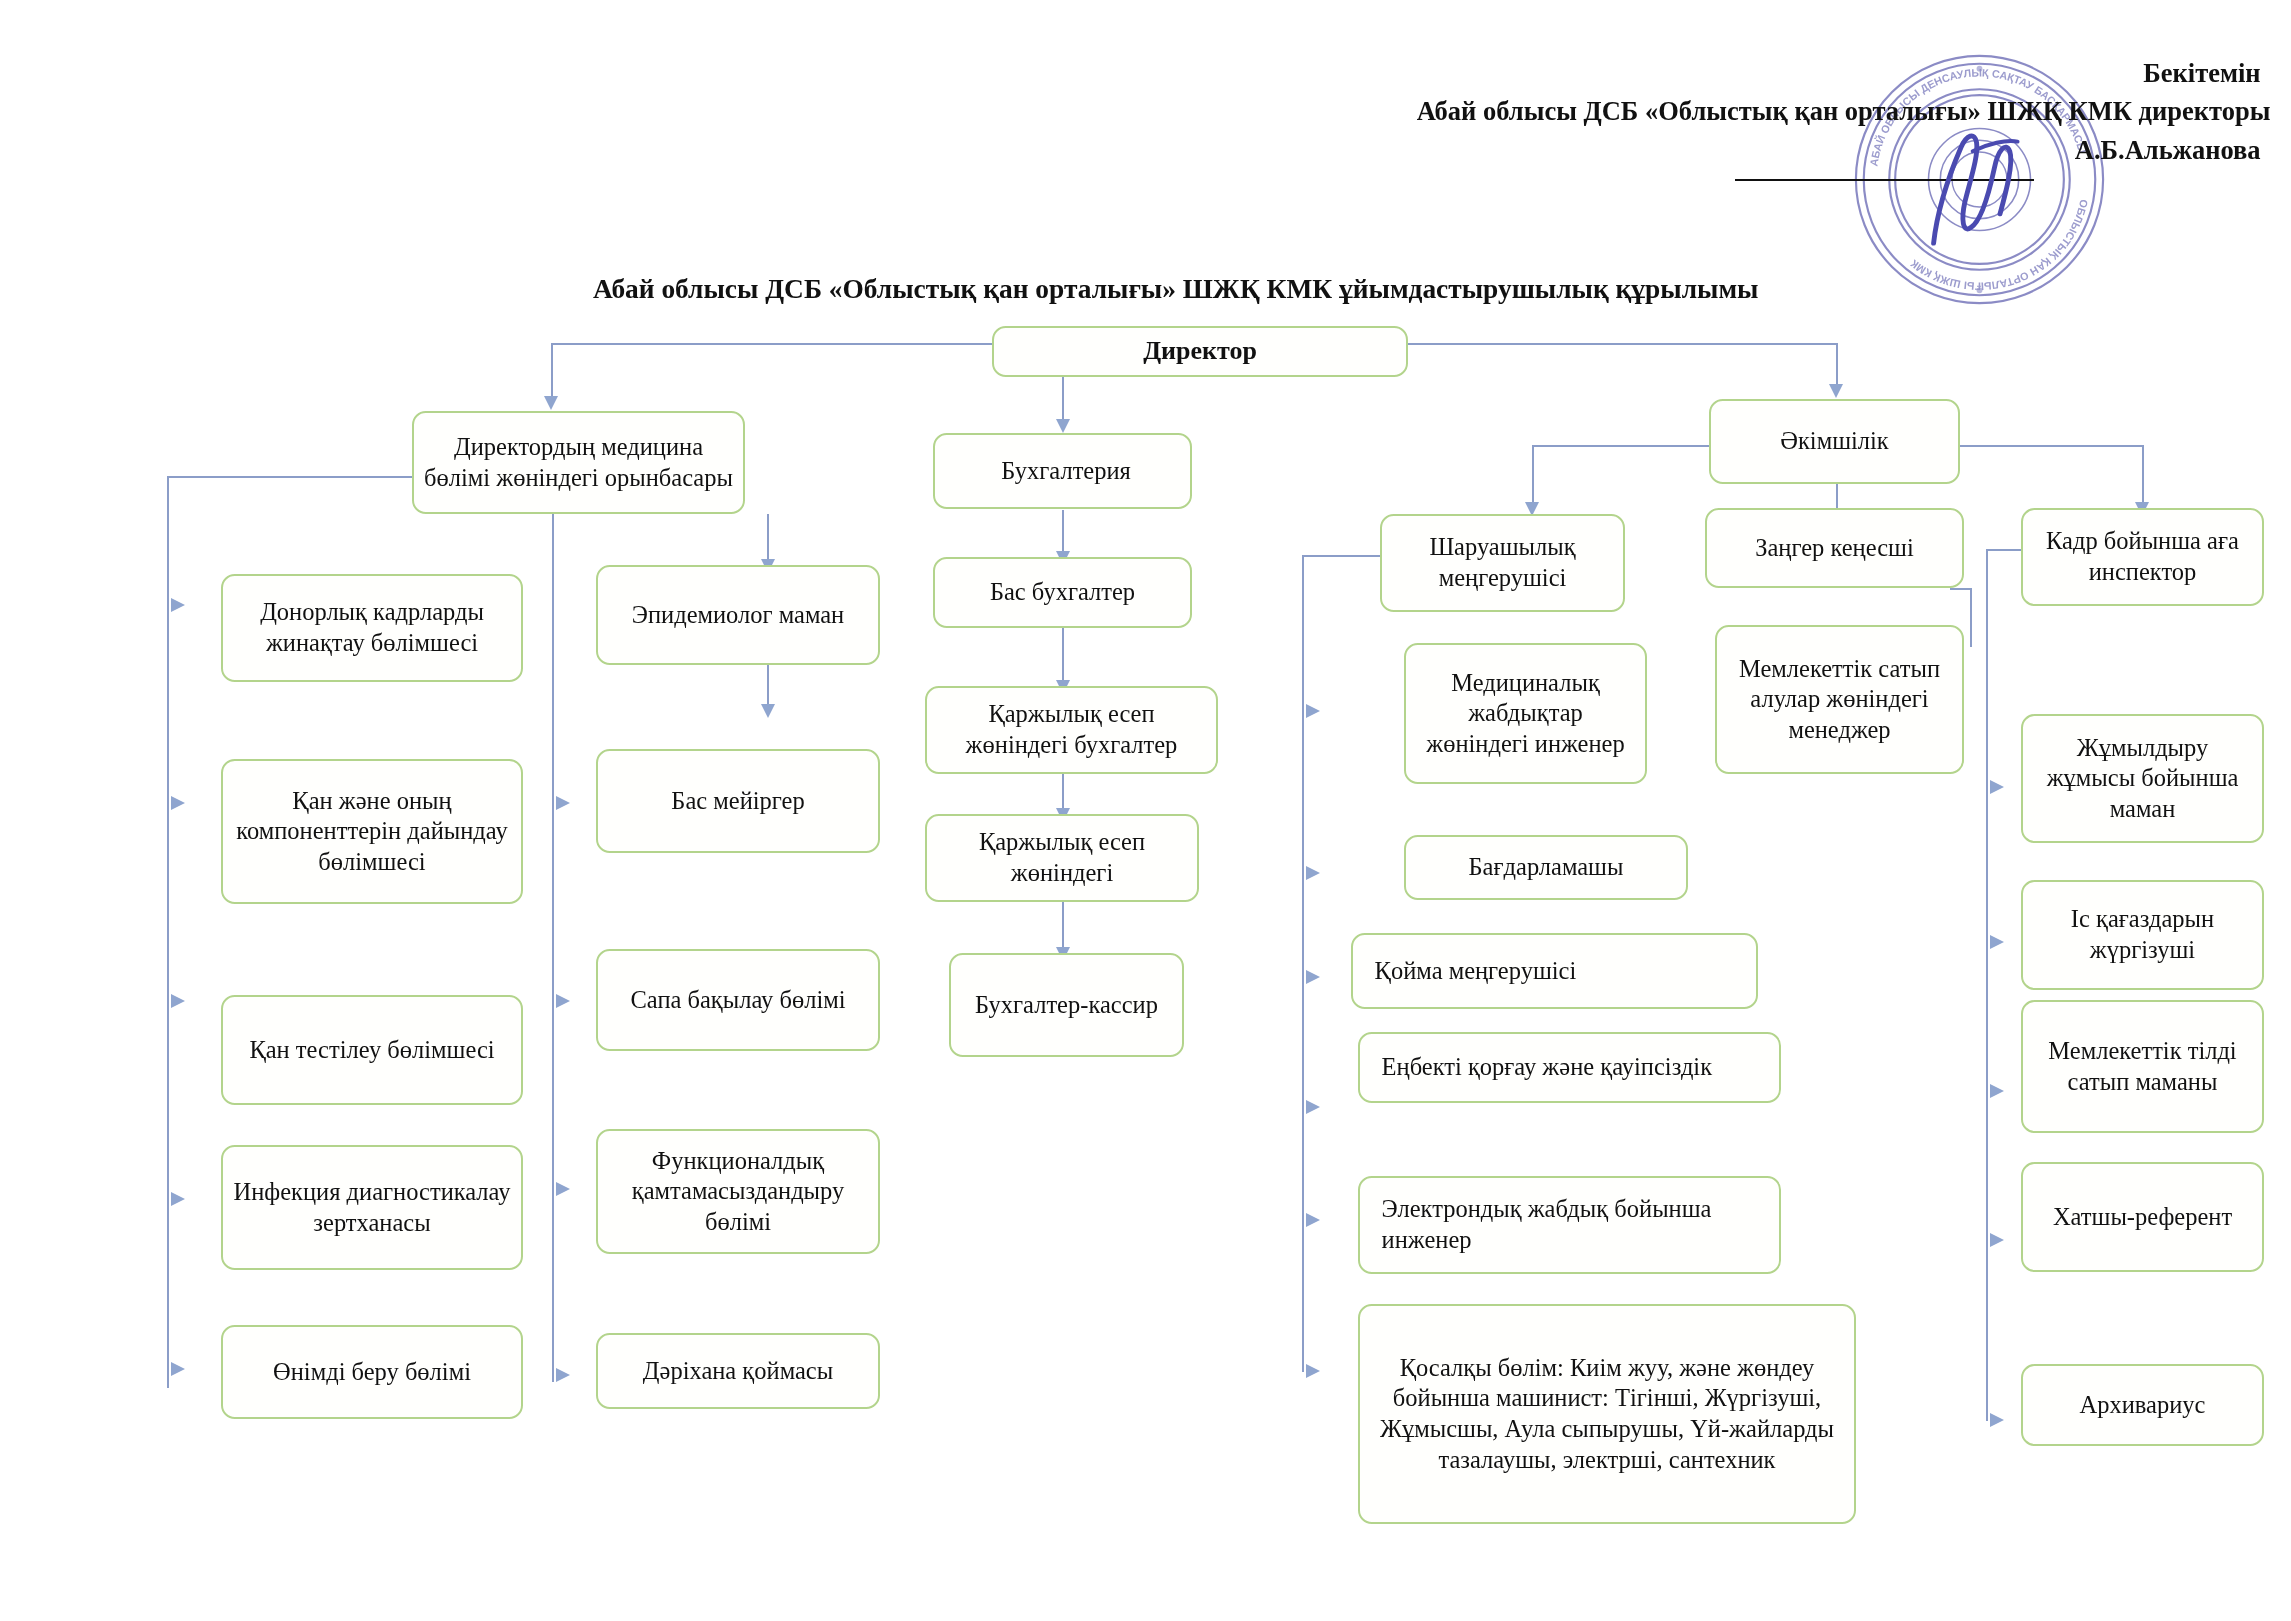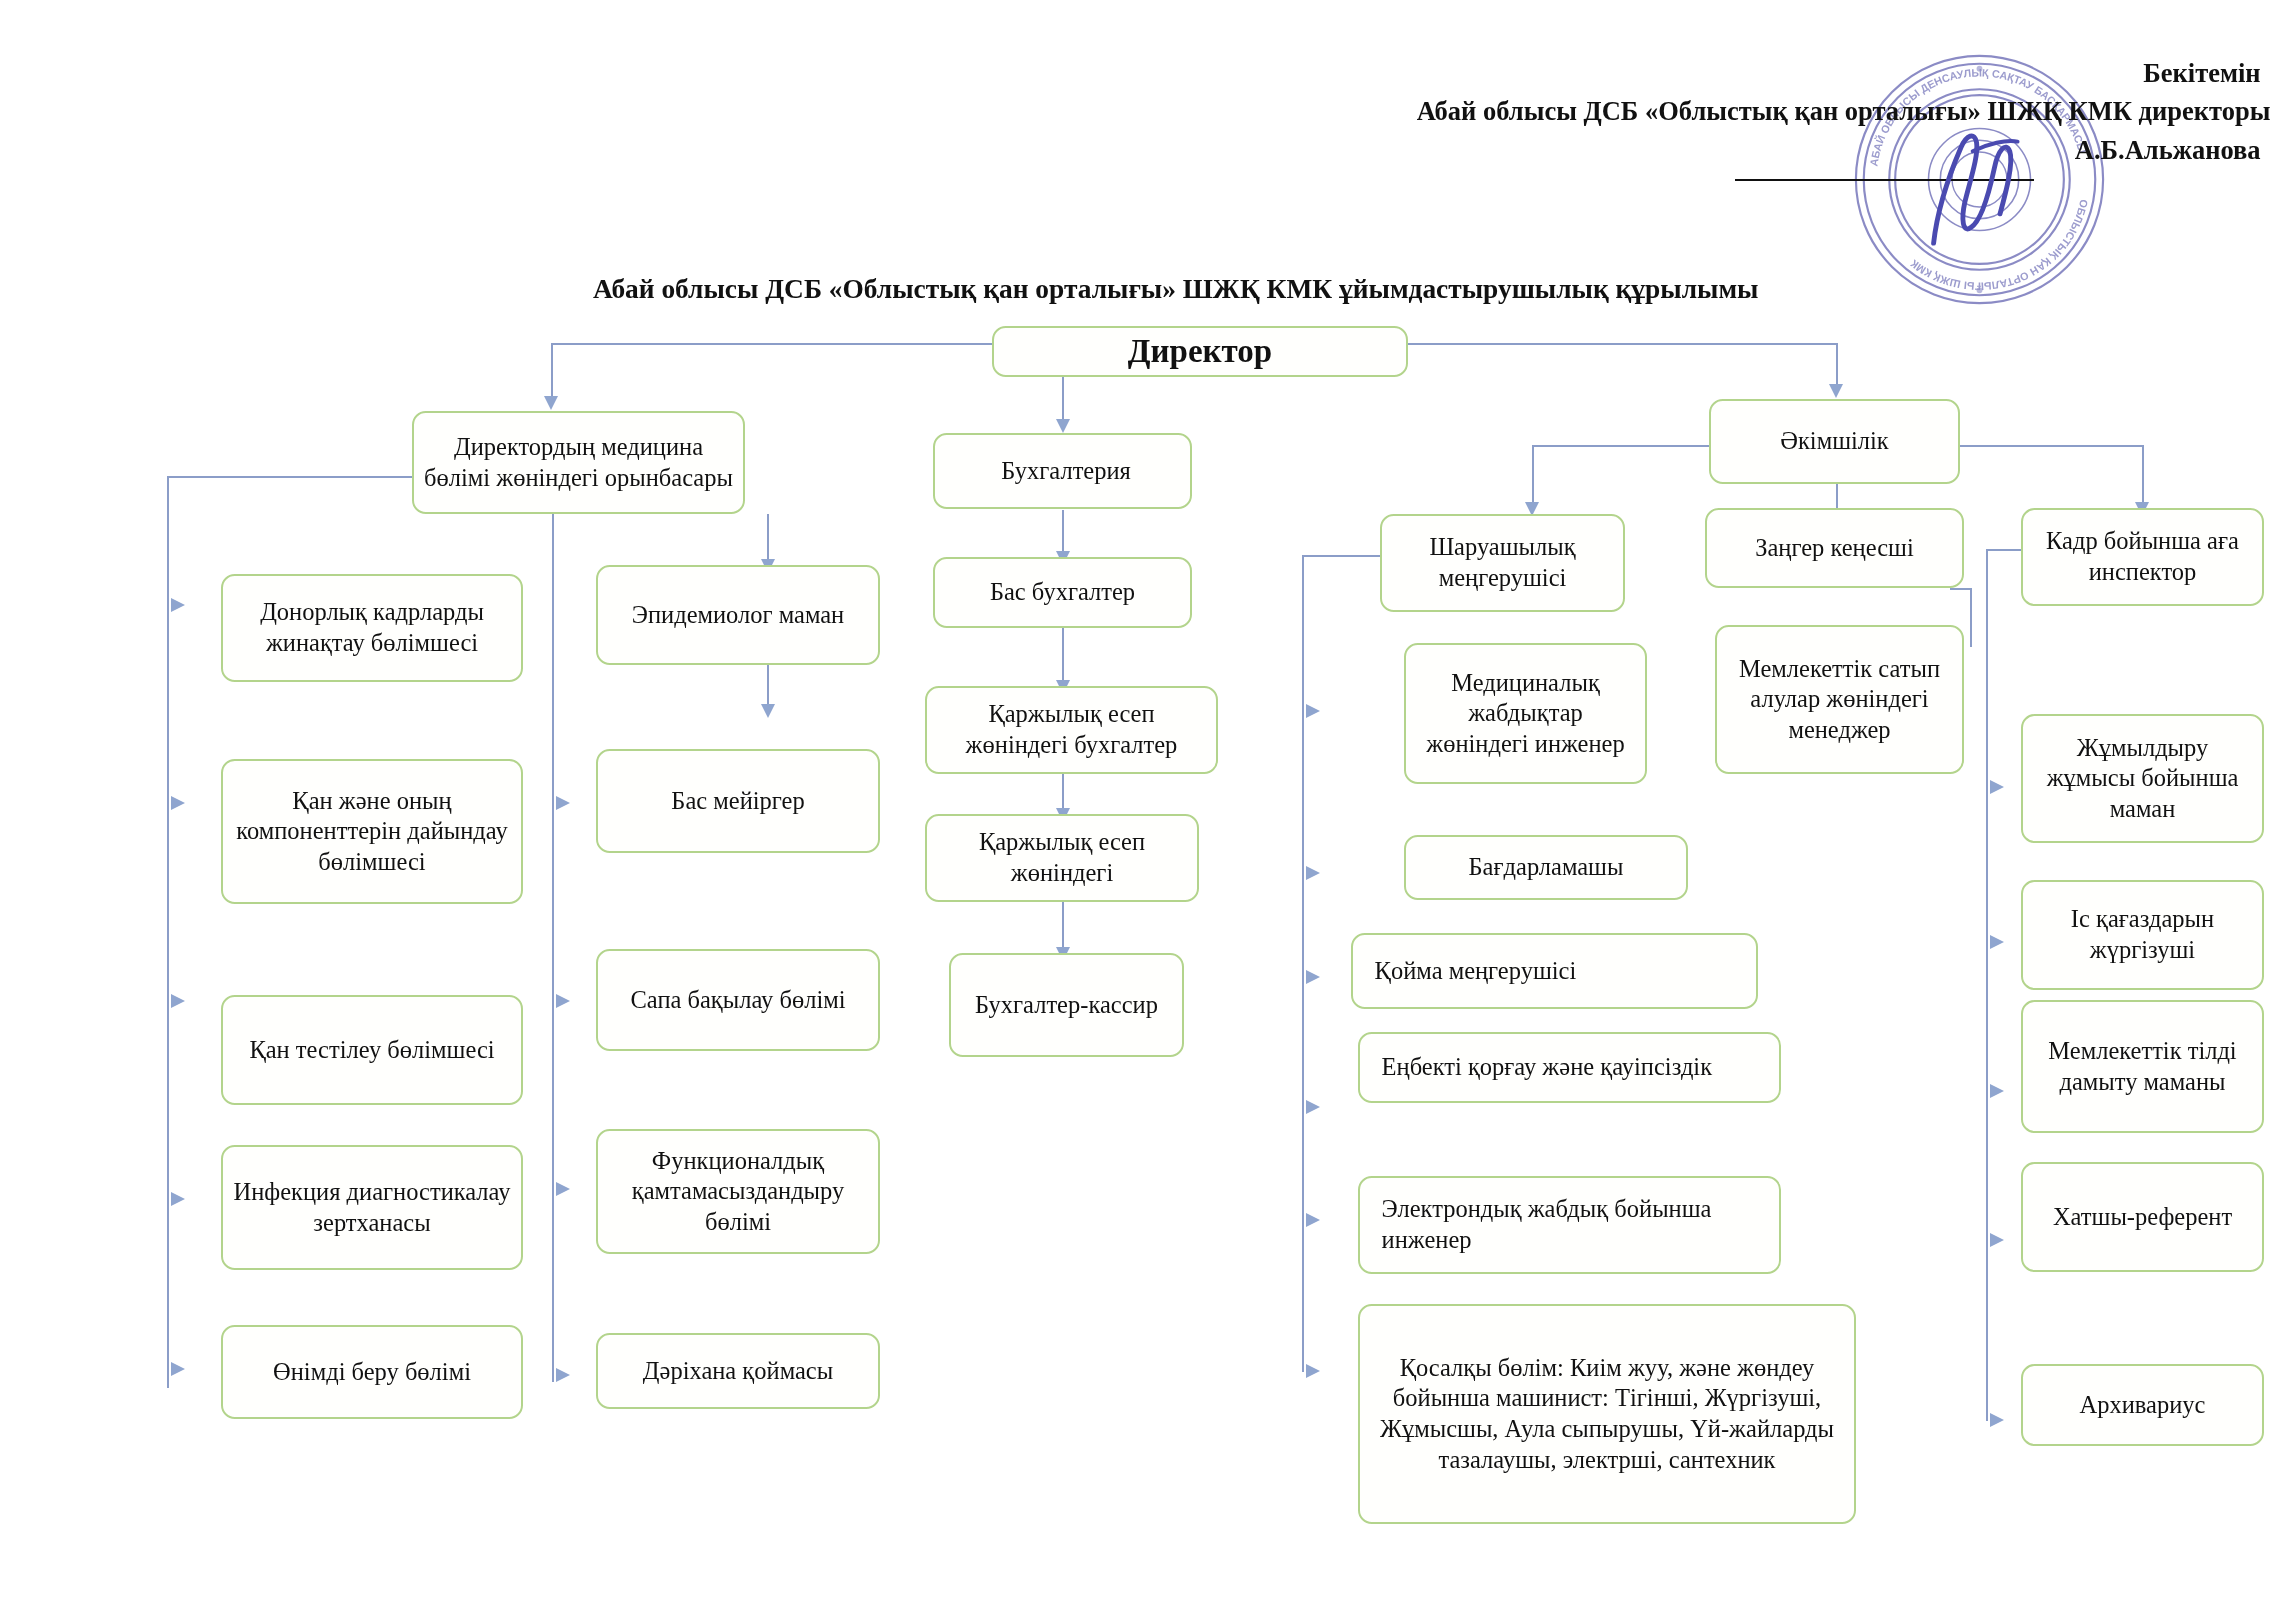--- a/index.html
+++ b/index.html
@@ -90,21 +90,21 @@
     padding: 3.9px 9.8px;
     z-index: 4;
   }
   .node.left-align {
     justify-content: flex-start;
     text-align: left;
     padding-left: 21.6px;
   }
   .node.director {
     font-weight: bold;
-    font-size: 33px;
+    font-size: 26px;
   }
 
   
   .conn {
     position: absolute;
     background: #8b9dc8;
     z-index: 3;
   }
   .conn.h { height: 2px; }
   .conn.v { width: 2px; }
@@ -283,18 +283,18 @@
   <div class="node" style="left:1404px; top:643px; width:243px; height:141px;">Медициналық жабдықтар жөніндегі инженер</div>
   <div class="node" style="left:1715px; top:625px; width:249px; height:149px;">Мемлекеттік сатып алулар жөніндегі менеджер</div>
   <div class="node" style="left:1404px; top:835px; width:284px; height:65px;">Бағдарламашы</div>
   <div class="node left-align" style="left:1351px; top:933px; width:407px; height:76px;">Қойма меңгерушісі</div>
   <div class="node left-align" style="left:1358px; top:1032px; width:423px; height:71px;">Еңбекті қорғау және қауіпсіздік</div>
   <div class="node left-align" style="left:1358px; top:1176px; width:423px; height:98px;">Электрондық жабдық бойынша инженер</div>
   <div class="node" style="left:1358px; top:1304px; width:498px; height:220px;">Қосалқы бөлім: Киім жуу, және жөндеу бойынша машинист: Тігінші, Жүргізуші, Жұмысшы, Аула сыпырушы, Үй-жайларды тазалаушы, электрші, сантехник</div>
 
   <div class="node" style="left:2021px; top:714px; width:243px; height:129px;">Жұмылдыру жұмысы бойынша маман</div>
   <div class="node" style="left:2021px; top:880px; width:243px; height:110px;">Іс қағаздарын жүргізуші</div>
-  <div class="node" style="left:2021px; top:1000px; width:243px; height:133px;">Мемлекеттік тілді дамыту маманы</div>
+  <div class="node" style="left:2021px; top:1000px; width:243px; height:133px;">Мемлекеттік тілді сатып маманы</div>
   <div class="node" style="left:2021px; top:1162px; width:243px; height:110px;">Хатшы-референт</div>
   <div class="node" style="left:2021px; top:1364px; width:243px; height:82px;">Архивариус</div>
 
 </div>
 
 
 </body></html>

